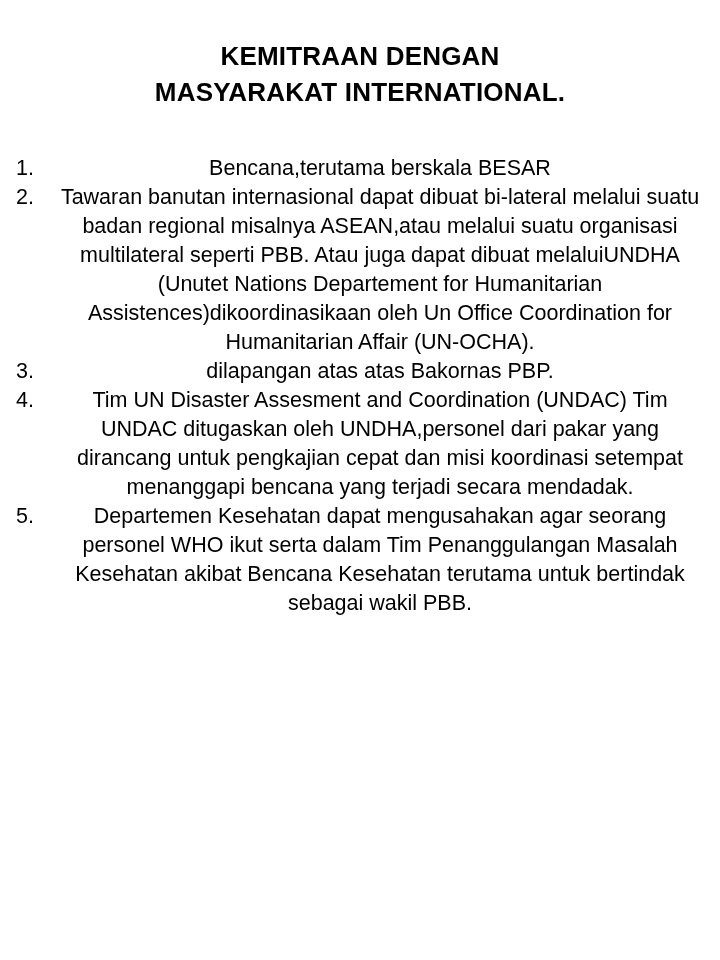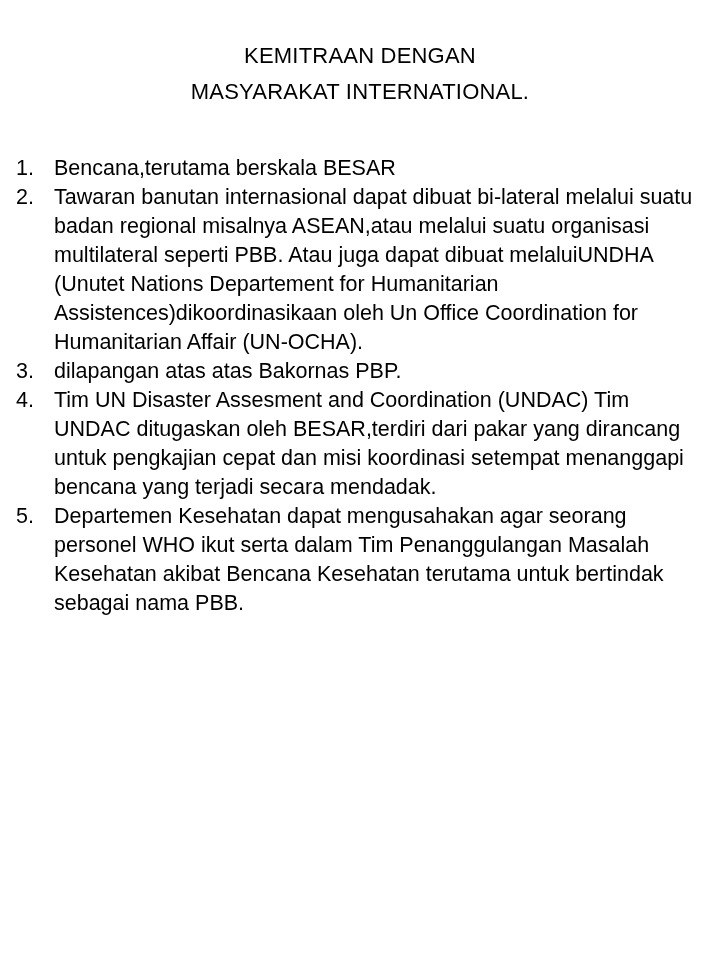--- a/index.html
+++ b/index.html
@@ -16,22 +16,22 @@
   }
   .slide {
     width: 720px;
     height: 960px;
     box-sizing: border-box;
     padding: 0;
     position: relative;
   }
   .title {
     text-align: center;
-    font-weight: normal;
-    font-size: 22px;
+    font-weight: bold;
+    font-size: 26px;
     line-height: 36px;
     letter-spacing: 0.2px;
     margin: 38px 36px 0 36px;
     white-space: pre-line;
   }
   .body-list {
     list-style: none;
     margin: 44px 0 0 0;
     padding: 0 14px 0 16px;
   }
@@ -44,21 +44,21 @@
   }
   .marker {
     flex: 0 0 auto;
     width: 38px;
     text-align: left;
     font-size: 21.5px;
     line-height: 29px;
   }
   .text {
     flex: 1 1 auto;
-    text-align: left;
+    text-align: center;
   }
 </style>
 </head>
 <body>
 
 <div class="slide">
 
   <div class="title">KEMITRAAN DENGAN
 MASYARAKAT INTERNATIONAL.</div>
 
@@ -70,21 +70,21 @@
     <li class="item">
       <span class="marker">2.</span>
       <span class="text">Tawaran banutan internasional dapat dibuat bi-lateral melalui suatu badan regional misalnya ASEAN,atau melalui suatu organisasi multilateral seperti PBB. Atau juga dapat dibuat melaluiUNDHA (Unutet Nations Departement for Humanitarian Assistences)dikoordinasikaan oleh Un Office Coordination for Humanitarian Affair (UN-OCHA).</span>
     </li>
     <li class="item">
       <span class="marker">3.</span>
       <span class="text">dilapangan atas atas Bakornas PBP.</span>
     </li>
     <li class="item">
       <span class="marker">4.</span>
-      <span class="text">Tim UN Disaster Assesment and Coordination (UNDAC) Tim UNDAC ditugaskan oleh BESAR,terdiri dari pakar yang dirancang untuk pengkajian cepat dan misi koordinasi setempat menanggapi bencana yang terjadi secara mendadak.</span>
+      <span class="text">Tim UN Disaster Assesment and Coordination (UNDAC) Tim UNDAC ditugaskan oleh UNDHA,personel dari pakar yang dirancang untuk pengkajian cepat dan misi koordinasi setempat menanggapi bencana yang terjadi secara mendadak.</span>
     </li>
     <li class="item">
       <span class="marker">5.</span>
-      <span class="text">Departemen Kesehatan dapat mengusahakan agar seorang personel WHO ikut serta dalam Tim Penanggulangan Masalah Kesehatan akibat Bencana Kesehatan terutama untuk bertindak sebagai nama PBB.</span>
+      <span class="text">Departemen Kesehatan dapat mengusahakan agar seorang personel WHO ikut serta dalam Tim Penanggulangan Masalah Kesehatan akibat Bencana Kesehatan terutama untuk bertindak sebagai wakil PBB.</span>
     </li>
   </ul>
 
 </div>
 
 </body></html>

